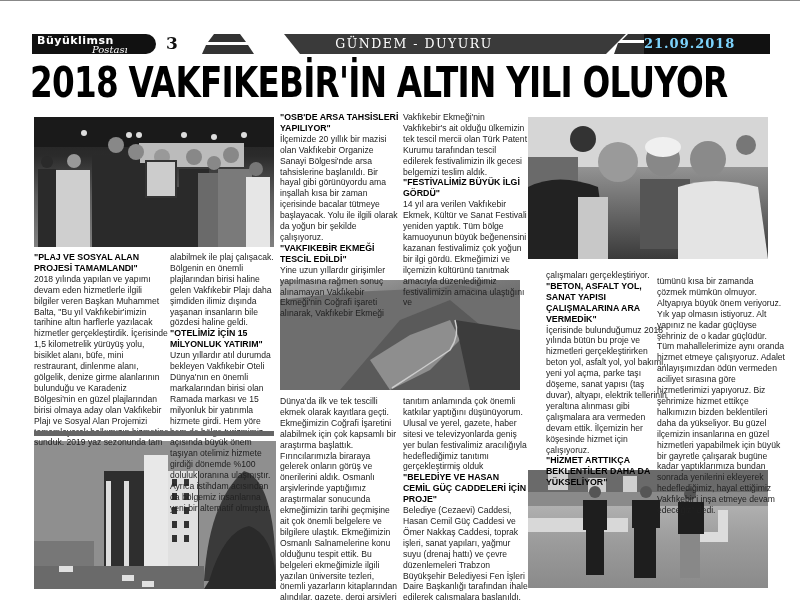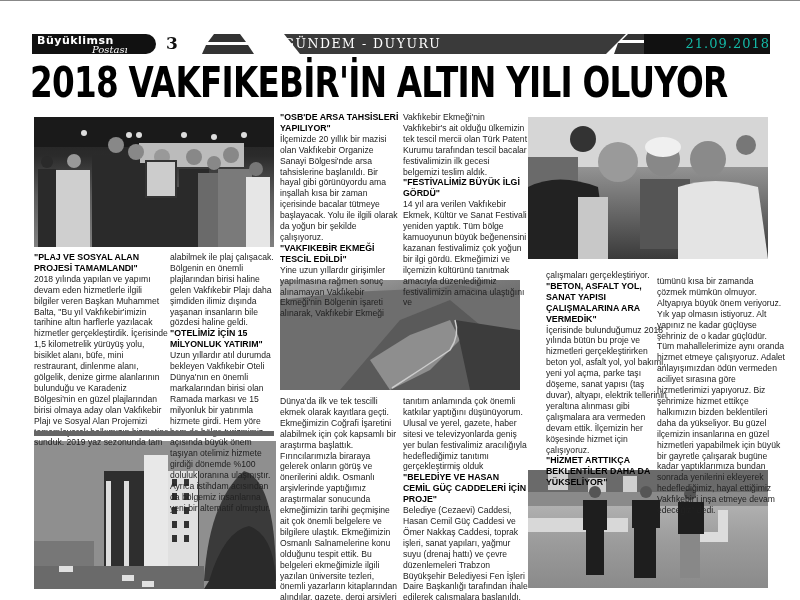--- a/index.html
+++ b/index.html
@@ -6,23 +6,23 @@
   body { width:800px; height:600px; overflow:hidden; position:relative; font-family:"Liberation Sans", sans-serif; color:#1a1a1a; }
   .topline { position:absolute; left:0; top:0; width:800px; height:1px; background:#888; }
   
   .masthead { position:absolute; left:32px; top:34px; width:738px; height:32px; }
   .logo { position:absolute; left:0; top:0; width:124px; height:20px; background:#111; color:#fff; border-radius:0 10px 10px 0; }
   .logo-main { position:absolute; left:5px; top:0px; font-family:"DejaVu Sans", sans-serif; font-weight:bold; font-size:11px; letter-spacing:0.5px; }
   .logo-sub { position:absolute; left:60px; top:10px; font-family:"DejaVu Serif", serif; font-style:italic; font-size:10px; }
   .page-num { position:absolute; left:134px; top:-1px; font-family:"DejaVu Serif", serif; font-weight:bold; font-size:17px; color:#111; }
   .trap1 { position:absolute; left:170px; top:0; width:80px; height:20px; }
   .section-bar { position:absolute; left:222px; top:0; width:380px; height:20px; }
-  .section-label { position:absolute; left:252px; top:2px; width:260px; text-align:left; font-family:"DejaVu Serif", serif; font-size:12.5px; letter-spacing:1.5px; color:#fff; }
+  .section-label { position:absolute; left:252px; top:2px; width:260px; text-align:center; font-family:"DejaVu Serif", serif; font-size:12.5px; letter-spacing:1.5px; color:#fff; }
   .trap2 { position:absolute; left:582px; top:0; width:60px; height:20px; }
-  .date-box { position:absolute; left:612px; top:0; width:126px; height:20px; background:#111; color:#14b8a6; font-family:"DejaVu Serif", serif; font-weight:normal; font-size:13px; text-align:right; line-height:20px; letter-spacing:1px; }
+  .date-box { position:absolute; left:612px; top:0; width:126px; height:20px; background:#111; color:#7dd3fc; font-family:"DejaVu Serif", serif; font-weight:bold; font-size:13px; text-align:left; line-height:20px; letter-spacing:1px; }
   
   .headline { position:absolute; left:30px; top:56px; width:742px; height:52px; font-family:"DejaVu Sans", sans-serif; font-weight:900; font-size:43px; line-height:52px; letter-spacing:-1px; color:#000; transform:scaleX(0.76); transform-origin:left top; white-space:nowrap; }
   
   .photo { position:absolute; overflow:hidden; }
   .p-award { left:34px; top:117px; width:240px; height:130px; background:linear-gradient(180deg,#202020 0%,#2b2b2b 30%,#5a5a5a 60%,#808080 100%); }
   .p-mount { left:280px; top:280px; width:240px; height:110px; background:linear-gradient(160deg,#b0b0b0 0%,#8a8a8a 25%,#6a6a6a 55%,#3a3a3a 100%); }
   .p-meet { left:528px; top:117px; width:240px; height:142px; background:linear-gradient(180deg,#c8c8c8 0%,#8c8c8c 40%,#3a3a3a 100%); }
   .p-hotel { left:34px; top:441px; width:242px; height:148px; background:linear-gradient(180deg,#8a8a8a 0%,#9a9a9a 60%,#5a5a5a 100%); }
   .p-coast { left:528px; top:470px; width:240px; height:118px; background:linear-gradient(180deg,#707070 0%,#b0b0b0 30%,#9c9c9c 60%,#8a8a8a 100%); }
   .photo svg { position:absolute; left:0; top:0; }
@@ -194,24 +194,24 @@
 </div>
 <div class="col c1b">
   <p>alabilmek ile plaj çalışacak. Bölgenin en önemli plajlarından birisi haline gelen Vakfıkebir Plajı daha şimdiden ilimiz dışında yaşanan insanların bile gözdesi haline geldi.</p>
   <h4>"OTELİMİZ İÇİN 15 MİLYONLUK YATIRIM"</h4>
   <p>Uzun yıllardır atıl durumda bekleyen Vakfıkebir Oteli Dünya'nın en önemli markalarından birisi olan Ramada markası ve 15 milyonluk bir yatırımla hizmete girdi. Hem yöre hem de bölge turizmimiz açısında büyük önem taşıyan otelimiz hizmete girdiği dönemde %100 doluluk oranına ulaşmıştır. Ayrıca istihdam acısından da bölgemiz insanlarına yeni bir alternatif olmuştur.</p>
 </div>
 <div class="col c2a">
   <h4>"OSB'DE ARSA TAHSİSLERİ YAPILIYOR"</h4>
   <p>İlçemizde 20 yıllık bir mazisi olan Vakfıkebir Organize Sanayi Bölgesi'nde arsa tahsislerine başlanıldı. Bir hayal gibi görünüyordu ama inşallah kısa bir zaman içerisinde bacalar tütmeye başlayacak. Yolu ile ilgili olarak da yoğun bir şekilde çalışıyoruz.</p>
   <h4>"VAKFIKEBİR EKMEĞİ TESCİL EDİLDİ"</h4>
-  <p>Yine uzun yıllardır girişimler yapılmasına rağmen sonuç alınamayan Vakfıkebir Ekmeği'nin Bölgenin işareti alınarak, Vakfıkebir Ekmeği</p>
+  <p>Yine uzun yıllardır girişimler yapılmasına rağmen sonuç alınamayan Vakfıkebir Ekmeği'nin Coğrafi işareti alınarak, Vakfıkebir Ekmeği</p>
 </div>
 <div class="col c2b">
-  <p>Vakfıkebir Ekmeği'nin Vakfıkebir's ait olduğu ülkemizin tek tescil mercii olan Türk Patent Kurumu tarafından tescil bacalar festivalimizin ilk gecesi belgemizi teslim aldık.</p>
+  <p>Vakfıkebir Ekmeği'nin Vakfıkebir's ait olduğu ülkemizin tek tescil mercii olan Türk Patent Kurumu tarafından tescil edilerek festivalimizin ilk gecesi belgemizi teslim aldık.</p>
   <h4>"FESTİVALİMİZ BÜYÜK İLGİ GÖRDÜ"</h4>
   <p>14 yıl ara verilen Vakfıkebir Ekmek, Kültür ve Sanat Festivali yeniden yaptık. Tüm bölge kamuoyunun büyük beğenensini kazanan festivalimiz çok yoğun bir ilgi gördü. Ekmeğimizi ve ilçemizin kültürünü tanıtmak amacıyla düzenlediğimiz festivalimizin amacına ulaştığını ve</p>
 </div>
 <div class="col c2c">
   <p>Dünya'da ilk ve tek tescilli ekmek olarak kayıtlara geçti. Ekmeğimizin Coğrafi İşaretini alabilmek için çok kapsamlı bir araştırma başlattık. Fırıncılarımızla biraraya gelerek onların görüş ve önerilerini aldık. Osmanlı arşivlerinde yaptığımız araştırmalar sonucunda ekmeğimizin tarihi geçmişine ait çok önemli belgelere ve bilgilere ulaştık. Ekmeğimizin Osmanlı Salnamelerine konu olduğunu tespit ettik. Bu belgeleri ekmeğimizle ilgili yazılan üniversite tezleri, önemli yazarların kitaplarından alındılar, gazete, dergi arşivleri gibi çok sayıda materyalle birleştirerek bir başvuru dosyası oluşturduk . Yapılan değerlendirmeler sonucunda</p>
 </div>
 <div class="col c2d">
   <p>tanıtım anlamında çok önemli katkılar yaptığını düşünüyorum. Ulusal ve yerel, gazete, haber sitesi ve televizyonlarda geniş yer bulan festivalimiz aracılığıyla hedeflediğimiz tanıtımı gerçekleştirmiş olduk</p>
   <h4>"BELEDİYE VE HASAN CEMİL GÜÇ CADDELERİ İÇİN PROJE"</h4>
   <p>Belediye (Cezaevi) Caddesi, Hasan Cemil Güç Caddesi  ve Ömer Nakkaş Caddesi, toprak işleri, sanat yapıları, yağmur suyu (drenaj hattı) ve çevre düzenlemeleri Trabzon Büyükşehir Belediyesi Fen İşleri Daire Başkanlığı tarafından ihale edilerek çalışmalara başlanıldı. İhaleyi alan firma şuanda ölçüm</p>

